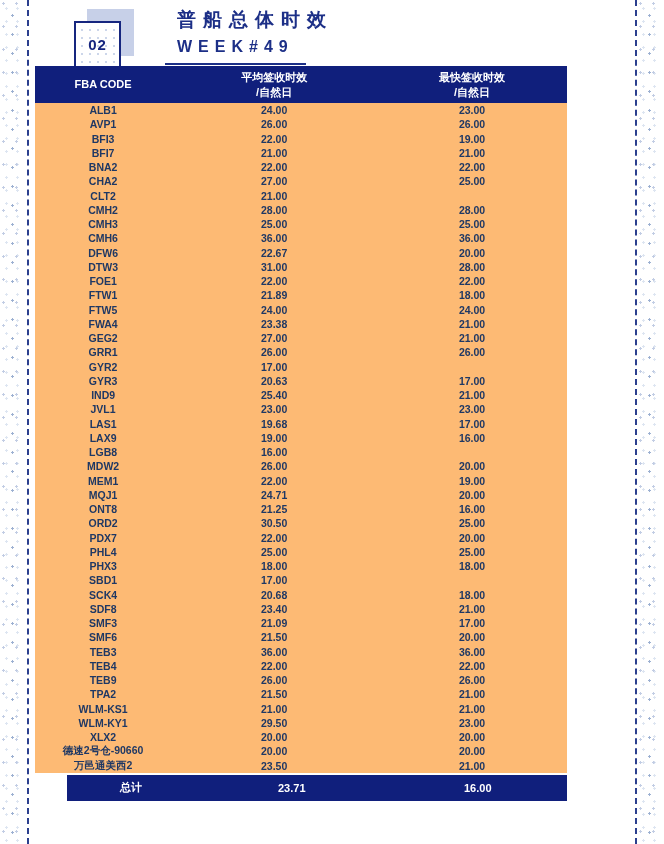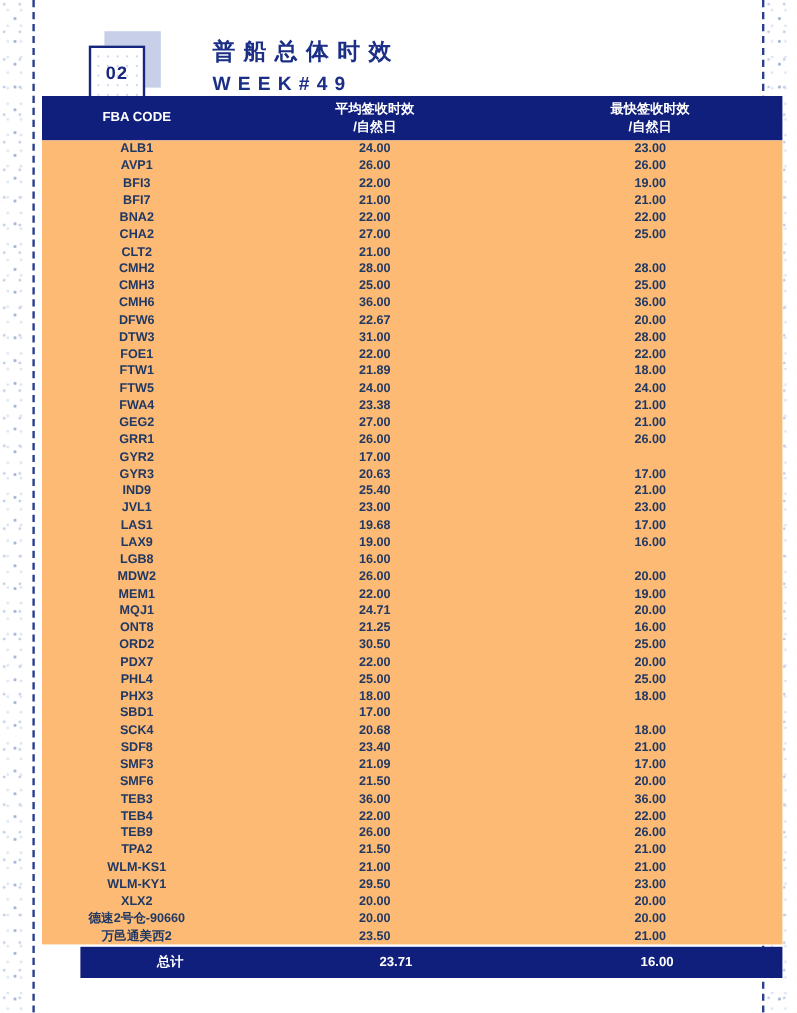--- a/index.html
+++ b/index.html
@@ -27,51 +27,51 @@
   .content {
     position:absolute; left:27px; top:0; width:610px; height:844px;
     background:#ffffff;
     border-left:2px dashed #2b3f8e;
     border-right:2px dashed #2b3f8e;
   }
 
   
   .hdr { position:absolute; left:0; top:0; width:100%; height:79px; }
 
-  .badge-wrap { position:absolute; left:45px; top:26px; width:62px; height:62px; }
+  .badge-wrap { position:absolute; left:45px; top:9px; width:62px; height:62px; }
   .badge-shadow {
     position:absolute; left:13px; top:0; width:47px; height:47px;
     background:#c7d0e8;
   }
   .badge {
     position:absolute; left:0; top:12px; width:47px; height:47px;
     background-color:#ffffff;
     background-image: radial-gradient(circle, #ccd6ea 0.8px, transparent 1.2px);
     background-size: 8px 8px; background-position:2px 3px;
     border:2px solid #16267f;
     display:flex; align-items:center; justify-content:center;
     color:#16267f; font-weight:bold; font-size:15px; letter-spacing:1px;
   }
 
-  .titles { position:absolute; left:148px; top:8px;margin-top:24px; }
+  .titles { position:absolute; left:148px; top:8px; }
   .page-title {
     color:#1c2f87; font-weight:bold; font-size:19px; letter-spacing:7px;
     line-height:1.25;
   }
   .page-subtitle {
     color:#1c2f87; font-weight:bold; font-size:16px; letter-spacing:6px;
     margin-top:5px; line-height:1.2;
   }
   .title-underline {
     width:141px; height:2px; background:#1c2f87;
     margin-top:7px; margin-left:-12px;
   }
 
   
-  .table { position:absolute; left:6px; top:80px; width:617px; }
+  .table { position:absolute; left:6px; top:66px; width:532px; }
   .grid3 {
     display:grid;
     grid-template-columns:25.6% 38.7% 35.7%;
     text-align:center; align-items:center;
   }
   .thead {
     background:#101f7c; color:#ffffff; height:37px;
     font-size:11px; font-weight:bold; line-height:1.35;
   }
   .tbody { background:#fdba74; }

